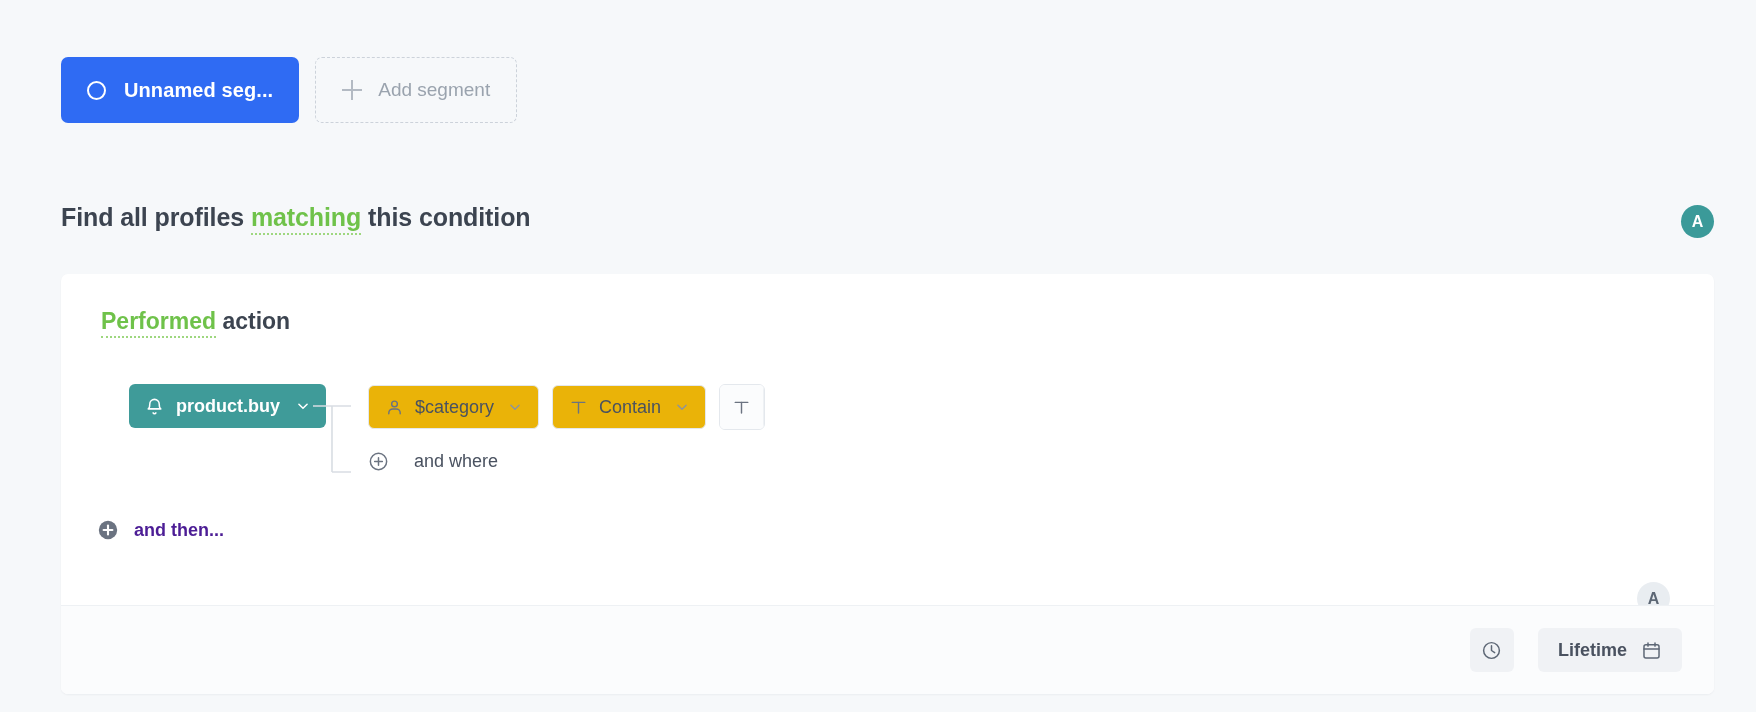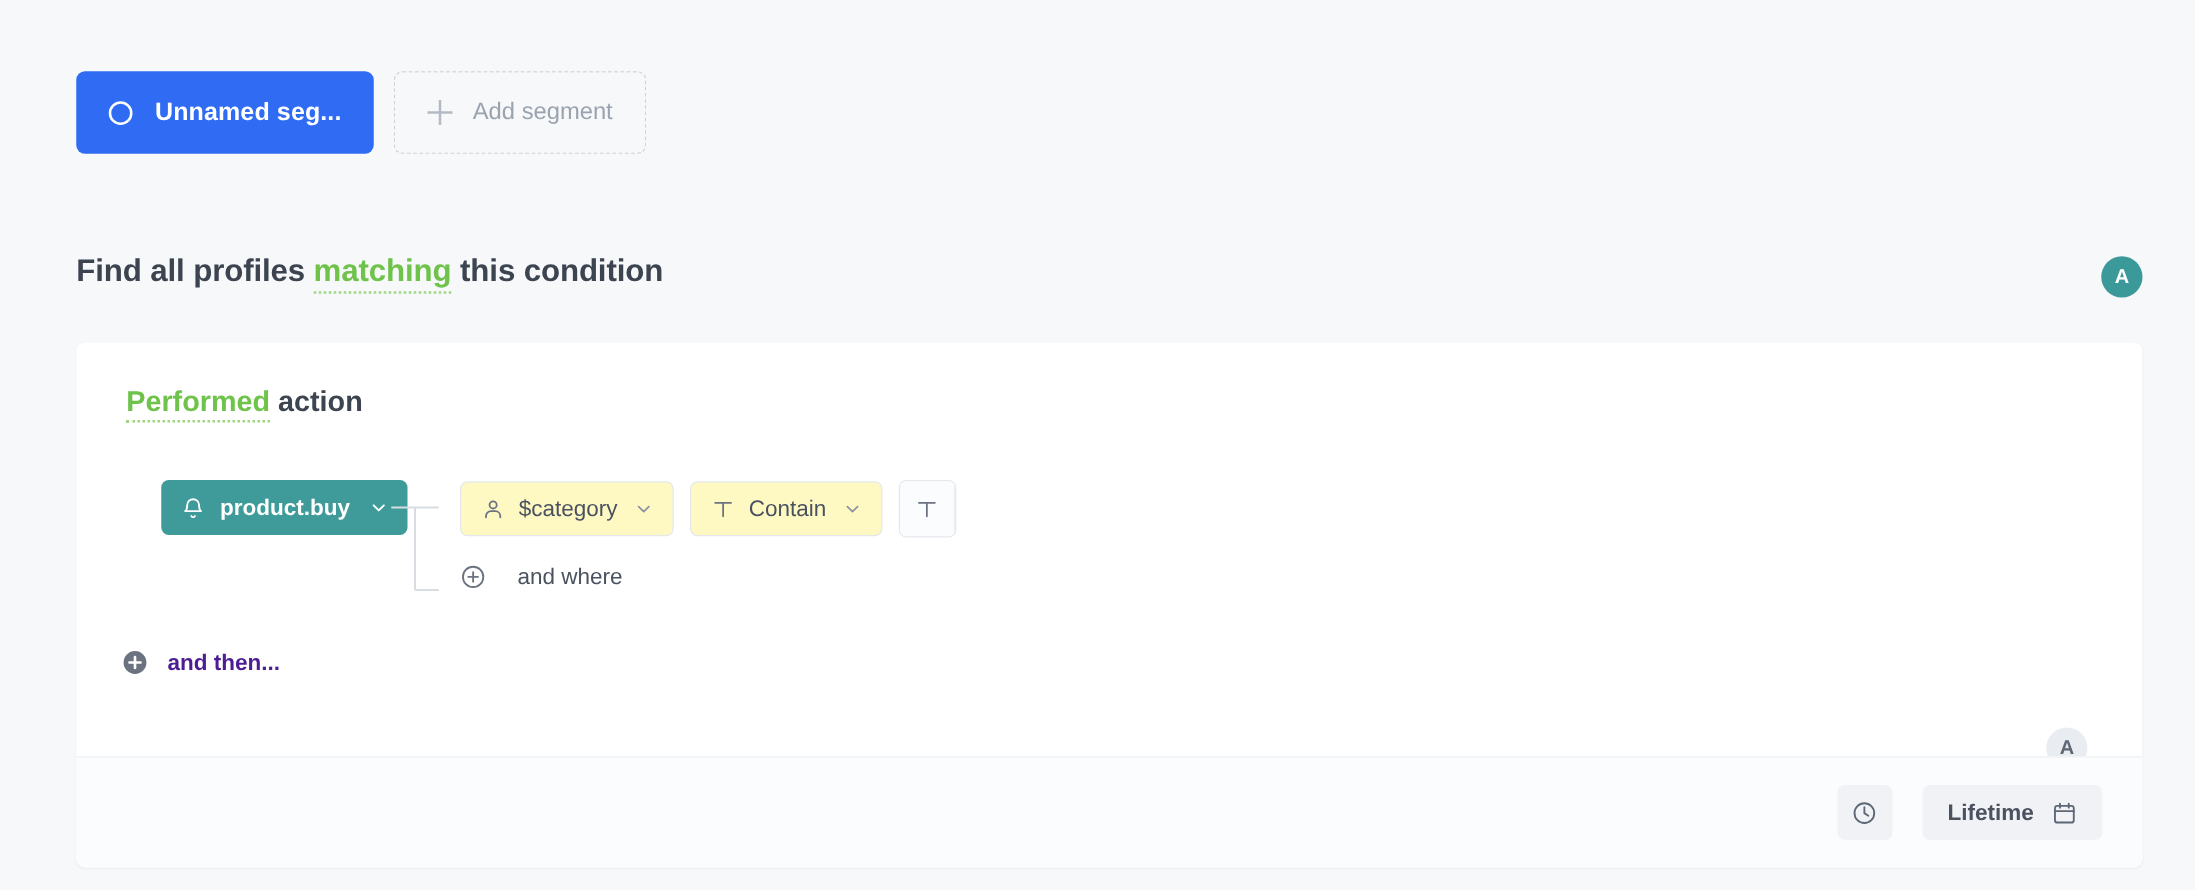--- a/index.html
+++ b/index.html
@@ -198,21 +198,21 @@
   }
   .pill {
     height: 44px;
     box-sizing: border-box;
     display: flex;
     align-items: center;
     gap: 11px;
     padding: 0 16px;
     border: 1px solid #e4e8ed;
     border-radius: 6px;
-    background: #fef9c3;
+    background: #eab308;
     color: #4a5260;
     font-size: 18px;
     cursor: pointer;
     white-space: nowrap;
   }
   .pill .chev { margin-left: 3px; }
 
   .value-field {
     display: flex;
     align-items: stretch;

